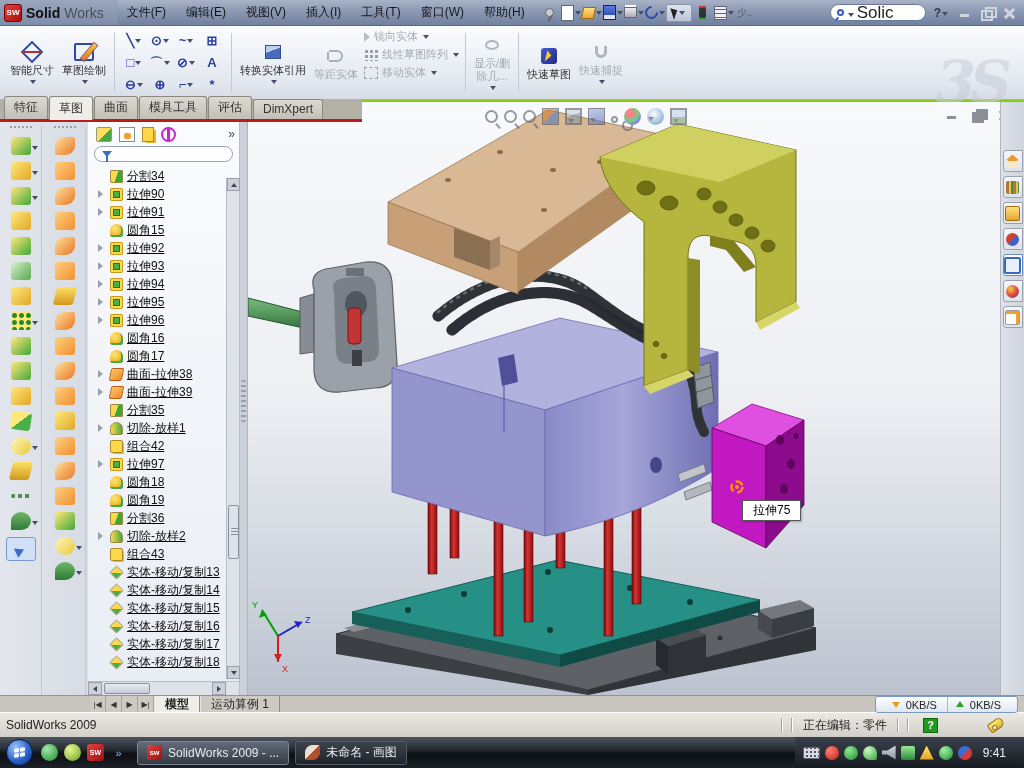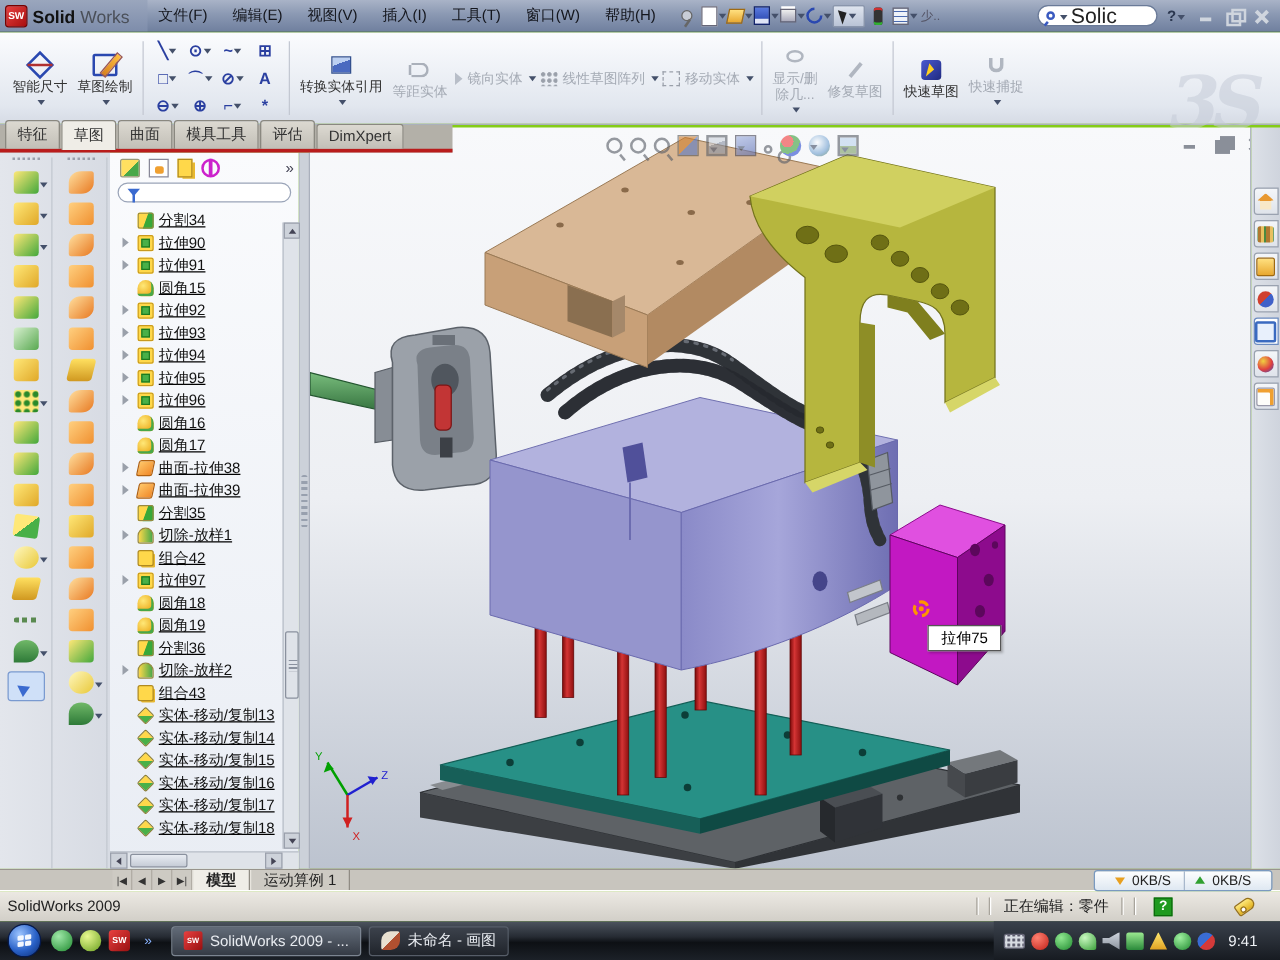--- a/index.html
+++ b/index.html
@@ -68,21 +68,21 @@
   .bi-sketch::after{content:"";position:absolute;width:4px;height:20px;background:linear-gradient(#ffc040,#d88020);
      transform:rotate(40deg);left:10px;top:-4px;border:1px solid #955;}
   .bi-dim{width:16px;height:16px;border:2px solid #2a48b0;transform:rotate(45deg);position:relative;}
   .bi-dim::after{content:"";position:absolute;left:-4px;top:5px;width:20px;height:2px;background:#b03030;transform:rotate(-45deg);}
   .sgrid{display:grid;grid-template-columns:repeat(4,26px);grid-auto-rows:22px;align-content:center;margin:0 2px;}
   .sg{display:flex;align-items:center;justify-content:center;font-size:13px;color:#2a3fa0;font-weight:bold;}
   .bi-trim::before,.bi-trim::after{content:"";position:absolute;width:2px;height:14px;background:#9aa0aa;}
   .bi-trim{position:relative;width:14px;height:14px;} .bi-trim::before{transform:rotate(35deg);left:6px;} .bi-trim::after{transform:rotate(-35deg);left:6px;}
   .bi-convert{width:16px;height:14px;background:linear-gradient(160deg,#bcd0f2 40%,#4a6ac0 40%);border:1px solid #33508e;}
   .bi-offset{width:14px;height:12px;border:2px solid #aab0ba;border-left:none;border-radius:0 8px 8px 0;box-shadow:-4px 0 0 -2px #aab0ba;}
-  .stack{display:flex;flex-direction:row;justify-content:flex-start;gap:3px;margin:0 2px;}
+  .stack{display:flex;flex-direction:column;justify-content:flex-start;gap:3px;margin:0 2px;}
   .srow{display:flex;align-items:center;gap:4px;font-size:11px;color:#a4aab4;}
   .srow .sic{width:14px;height:12px;display:inline-block;}
   .sic-mirror{border-left:6px solid #b8bec8;border-top:5px solid transparent;border-bottom:5px solid transparent;width:0!important;height:0!important;}
   .sic-pattern{background:radial-gradient(circle 1.5px,#9aa0aa 1.5px,transparent 2px) 0 0/5px 5px;}
   .sic-move{border:1px dashed #9aa0aa;}
   .bi-showdel{width:14px;height:10px;border:2px solid #b0b6c0;border-radius:50%;}
   .bi-repair{width:3px;height:14px;background:#b0b6c0;transform:rotate(40deg);}
   .bi-snap{width:12px;height:12px;border:3px solid #b0b6c0;border-top:none;border-radius:0 0 8px 8px;}
   .bi-rapid{width:16px;height:16px;border-radius:3px;background:linear-gradient(135deg,#4a5ad0,#202a80);position:relative;}
   .bi-rapid::after{content:"";position:absolute;left:5px;top:3px;border-left:5px solid #ffd020;border-top:4px solid transparent;border-bottom:7px solid transparent;transform:rotate(15deg);}
@@ -374,26 +374,20 @@
       </span>
       </div>
     <div class="vsep"></div>
     <div class="cbtn disabled caret">
       <span class="cic">
           <span class="bi-showdel"></span>
         </span>
       <span style="white-space:pre-line">显示/删
 除几...</span>
     </div>
-    <div class="cbtn disabled">
-      <span class="cic">
-          <span class="bi-repair"></span>
-        </span>
-      <span>修复草图</span>
-    </div>
     <div class="vsep"></div>
     <div class="cbtn">
       <span class="cic">
           <span class="bi-rapid"></span>
         </span>
       <span>快速草图</span>
     </div>
     <div class="cbtn disabled caret">
       <span class="cic">
           <span class="bi-snap"></span>

